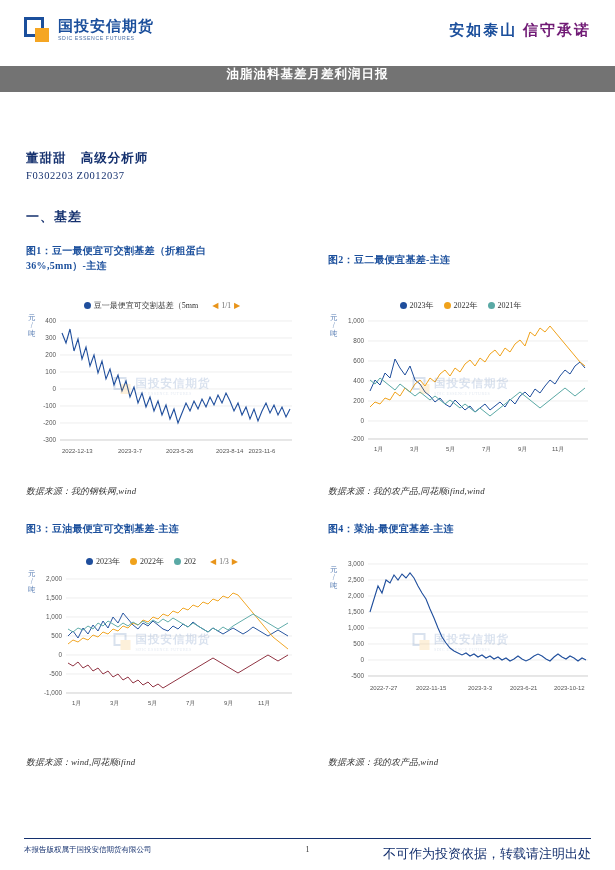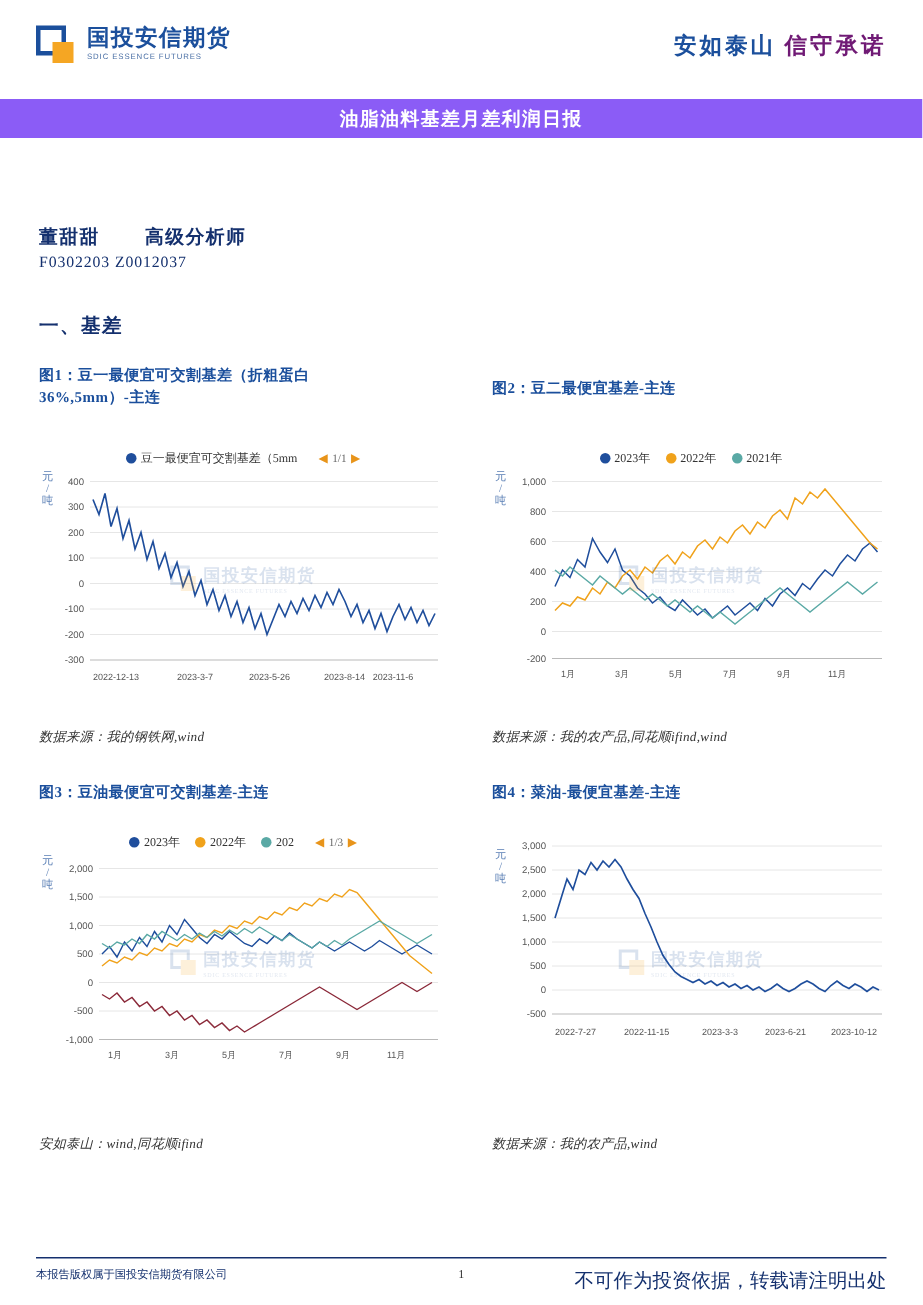--- a/index.html
+++ b/index.html
@@ -41,41 +41,41 @@
   }
   .header-slogan {
     font-family:"Liberation Serif", serif;
     font-size:15px; color:#1b4f9c; letter-spacing:2px; font-weight:bold;
   }
   .header-slogan .orange { color:#701a75; }
 
   
   .title-bar {
     position:absolute; left:0; top:66px; width:615px; height:26px;
-    background:#8b5cf6;
-    display:flex; align-items:center; justify-content:center;
+    background:#737373;
+    display:flex; justify-content:center;
   }
   .title-bar .t {
     color:#fff; font-size:12.5px; letter-spacing:1px; font-weight:bold;
     font-family:"Liberation Serif", serif;
   }
   .subtitle-tag {
     position:absolute; right:24px; top:100px; width:140px; height:24px;
     background:#f0a21b; display:flex; align-items:center; justify-content:center;
   }
   .subtitle-tag span {
     color:#fff; font-size:11.5px; letter-spacing:2px; font-weight:bold;
   }
 
   
   .author {
     position:absolute; left:26px; top:150px;
     font-size:12.5px; font-weight:bold; color:#14306e; letter-spacing:1px;
   }
-  .author .name { margin-right:26px; }
+  .author .name { margin-right:10px; }
   .author-id {
     position:absolute; left:26px; top:170px;
     font-size:10.5px; color:#14306e; letter-spacing:.6px;
   }
 
   .section-h {
     position:absolute; left:26px; top:208px;
     font-size:13px; color:#14306e; font-weight:bold; letter-spacing:1px;
   }
 
@@ -326,21 +326,21 @@
       <polyline fill="none" stroke="#5aa9a5" stroke-width=".95" points="42,62 47,65 52,61 57,63 62,59 67,62 72,56 77,59 82,54 87,57 92,60 97,56 102,59 107,55 112,58 117,54 122,57 127,53 132,56 137,52 142,55 147,51 152,54 157,57 162,60 167,56 172,59 177,62 182,65 187,61 192,64 197,60 202,63 207,59 212,56 217,53 222,50 227,47 232,50 237,53 242,56 247,59 252,62 257,59 262,56"></polyline>
       <polyline fill="none" stroke="#8b2a3a" stroke-width=".95" points="42,96 47,99 52,95 57,101 62,98 67,104 72,101 77,107 82,104 87,110 92,107 97,113 102,110 107,116 112,113 117,118 122,115 127,120 132,117 137,121 142,118 147,115 152,112 157,109 162,106 167,103 172,100 177,97 182,94 187,91 192,94 197,97 202,100 207,103 212,106 217,103 222,100 227,97 232,94 237,91 242,88 247,91 252,94 257,91 262,88"></polyline>
       <text class="axis-lbl-sm" x="46" y="138">1月</text>
       <text class="axis-lbl-sm" x="84" y="138">3月</text>
       <text class="axis-lbl-sm" x="122" y="138">5月</text>
       <text class="axis-lbl-sm" x="160" y="138">7月</text>
       <text class="axis-lbl-sm" x="198" y="138">9月</text>
       <text class="axis-lbl-sm" x="232" y="138">11月</text>
     </svg>
   </div>
-  <div class="fig-src" style="position:absolute; left:26px; top:757px;">安如泰山：wind,同花顺ifind</div>
+  <div class="fig-src" style="position:absolute; left:26px; top:757px;">数据来源：wind,同花顺ifind</div>
 
   <div class="fig" style="left:328px; top:521px; width:262px;">
     <div class="fig-title">图4：菜油-最便宜基差-主连</div>
   </div>
   <div class="chart-box" style="position:absolute; left:328px; top:552px; width:265px; height:180px;">
     <div class="yunit" style="left:2px; top:14px;">元<br>/<br>吨</div>
     <div class="wm">
       <div class="m">
           <div class="a"></div>
           <div class="b"></div>

